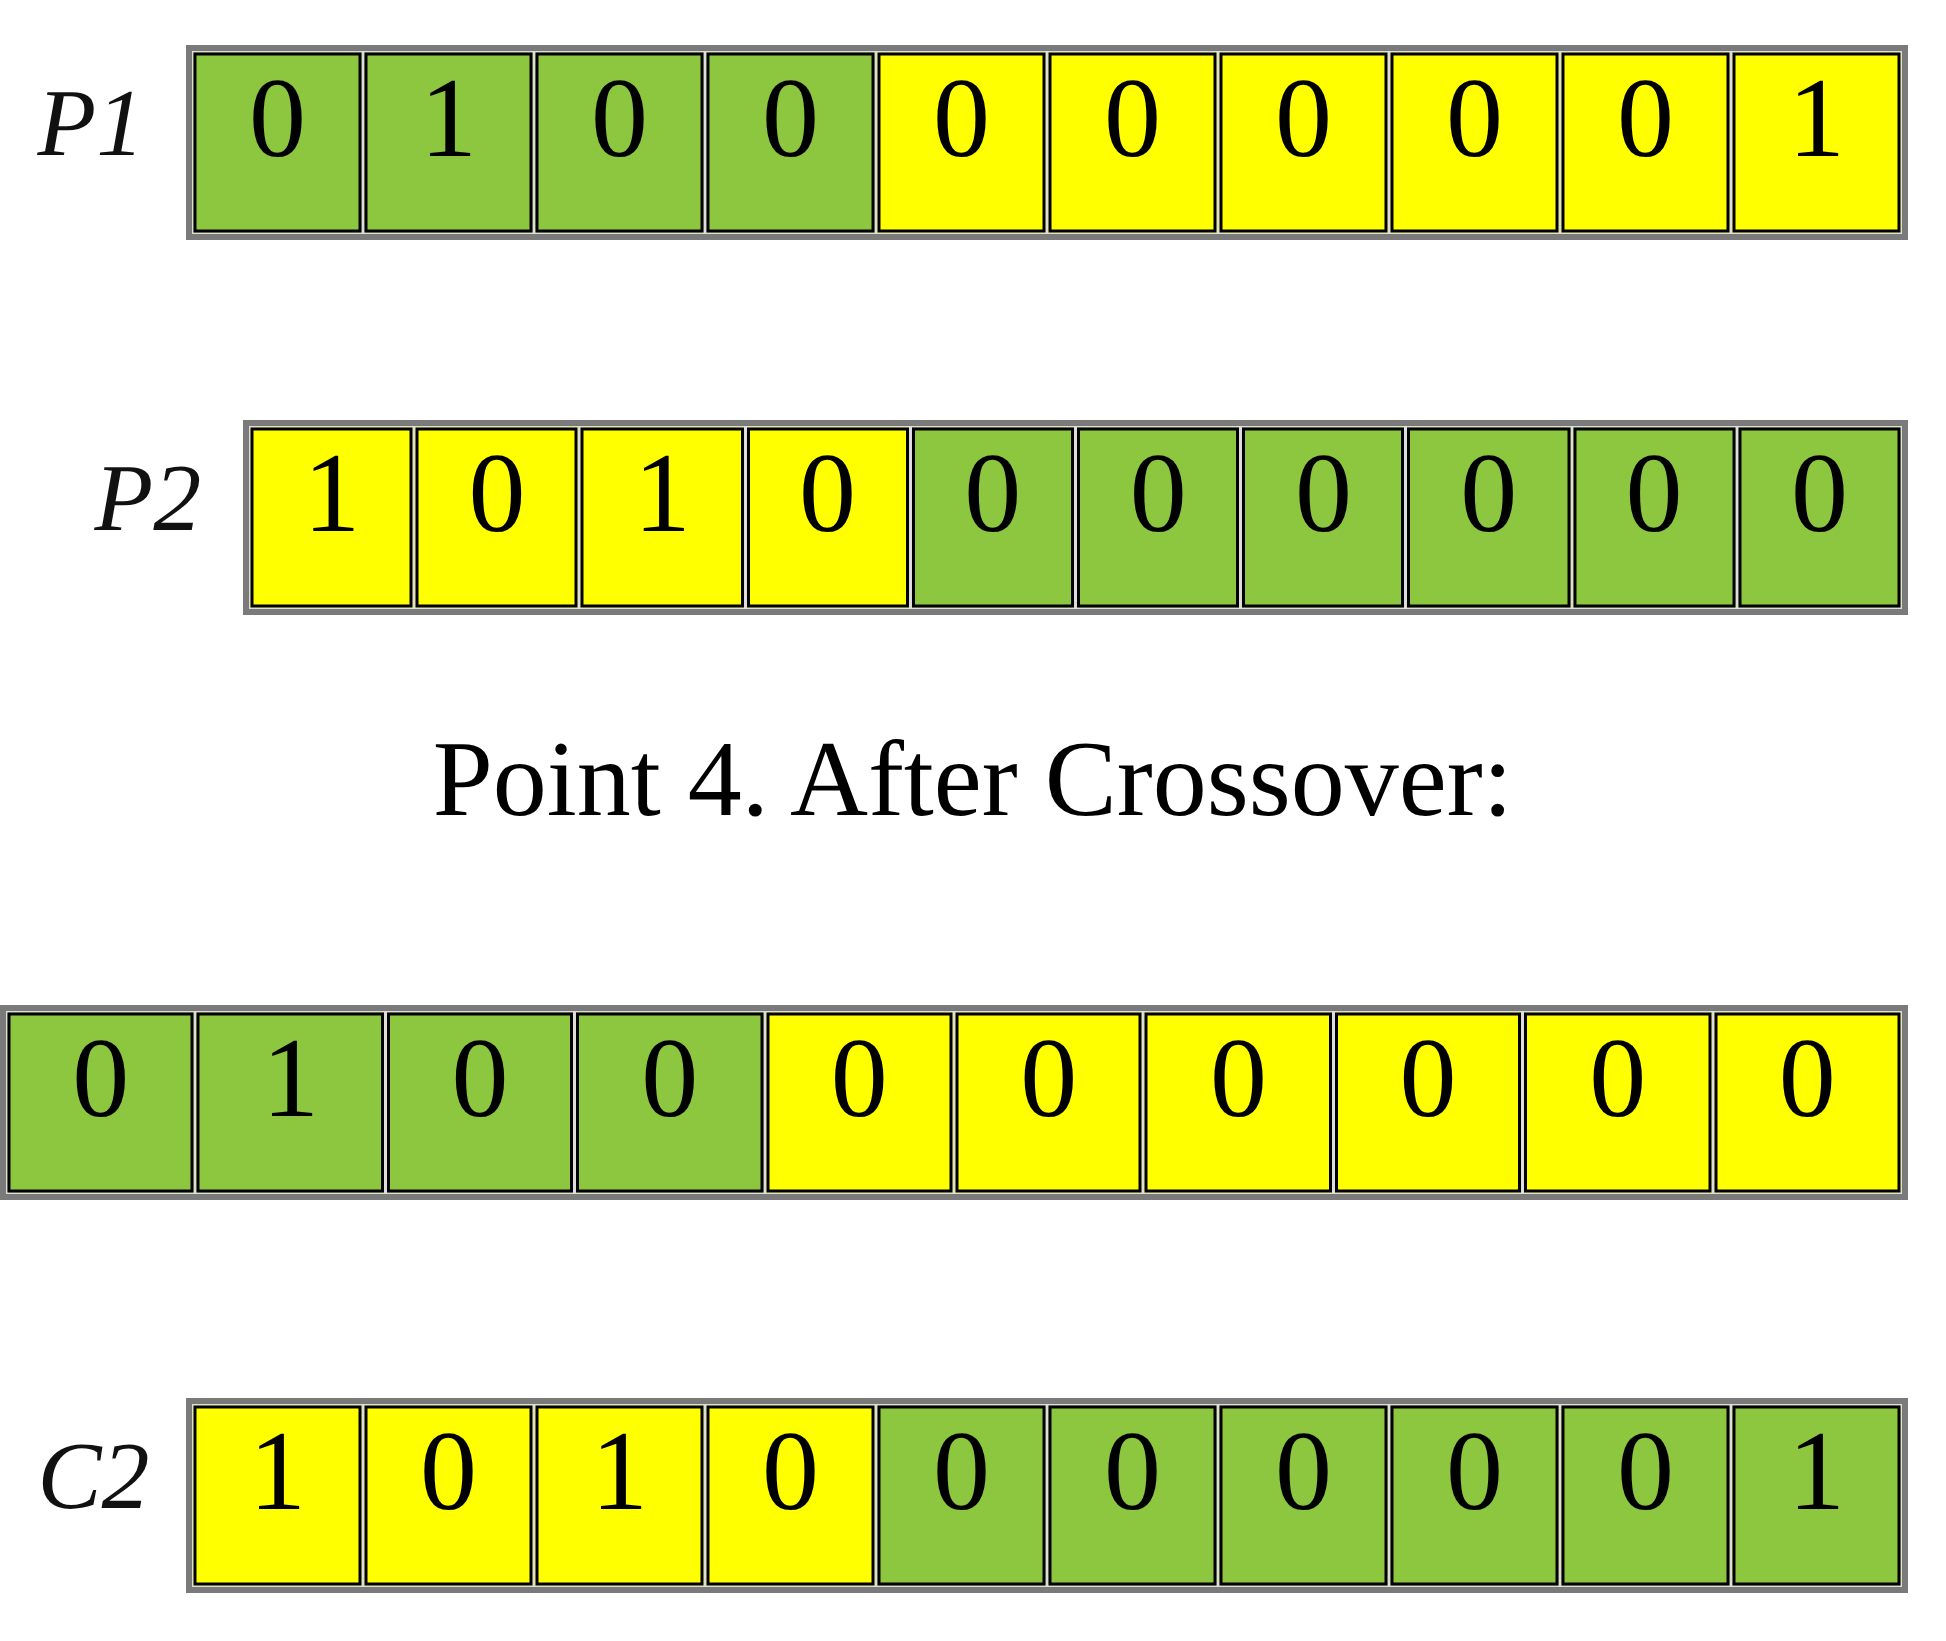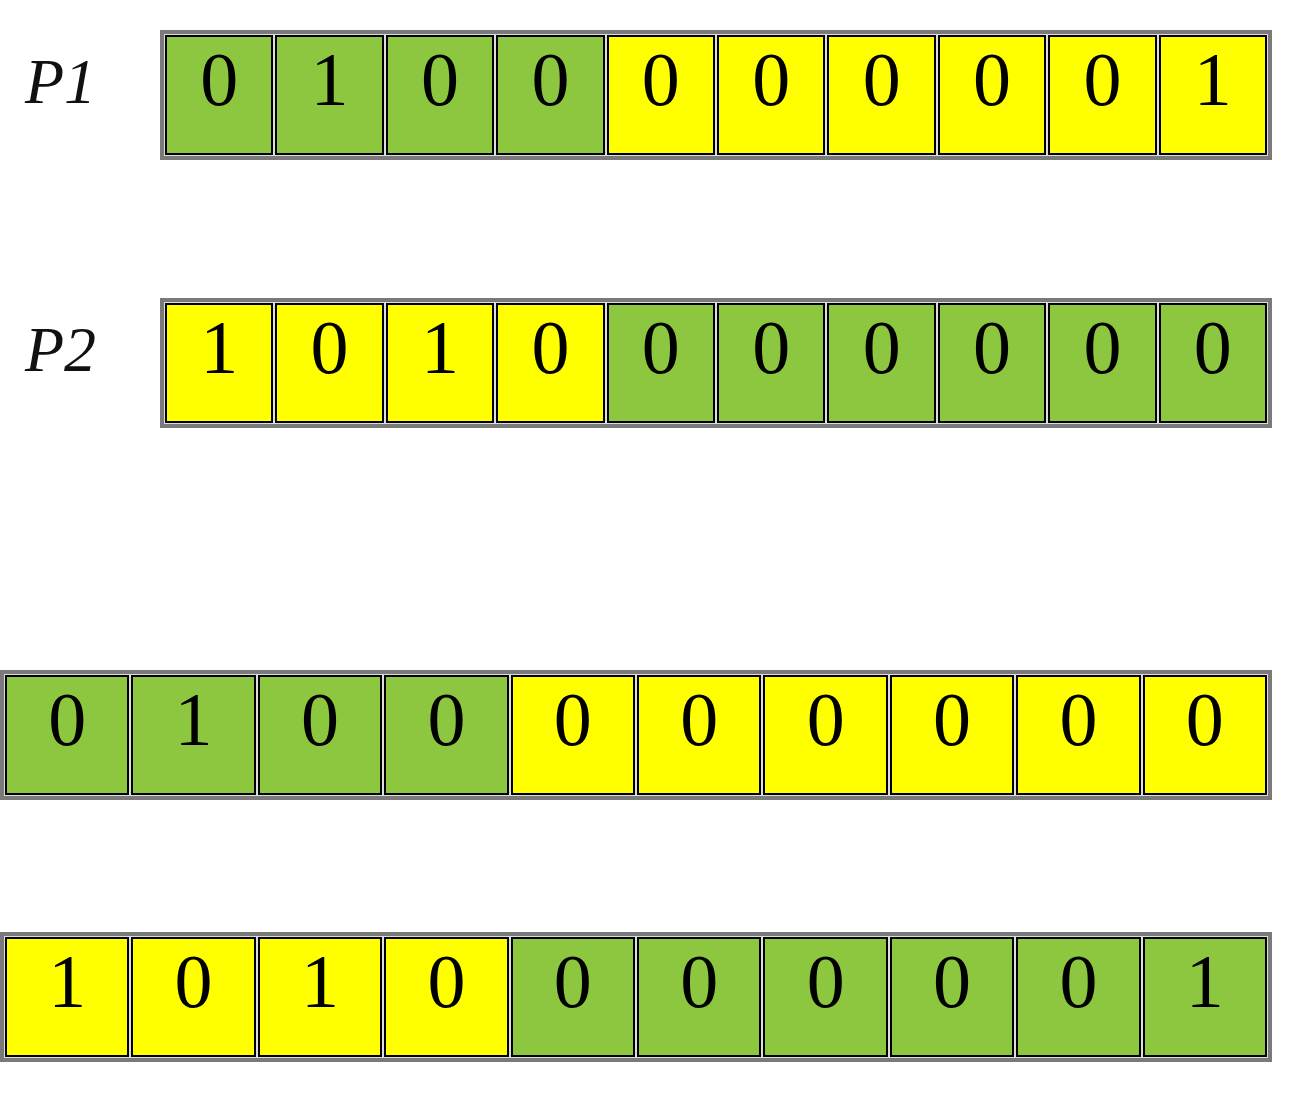--- a/index.html
+++ b/index.html
@@ -12,25 +12,25 @@
     overflow: hidden;
   }
   .chromo-row {
     position: absolute;
     left: 0;
     right: 25px;
     display: flex;
     align-items: flex-start;
   }
   .row-0 { top: 30px; }
-  .row-1 { top: 298px; }
+  .row-1 { top: 280px; padding-left: 38px; }
   .row-2 { top: 670px; }
   .row-3 { top: 932px; }
   .row-label {
-    width: 160px;
+    width: 124px;
     height: 132px;
     box-sizing: border-box;
     display: flex;
     align-items: center;
     justify-content: flex-start;
     padding-left: 25px;
     font-style: italic;
     font-size: 64px;
     color: #111111;
     transform: translateY(-14px);
@@ -98,37 +98,39 @@
         <div class="cell" style="background: rgb(255, 255, 0); border-color: rgb(0, 0, 0); color: rgb(0, 0, 0);">0</div>
         <div class="cell" style="background: rgb(141, 198, 63); border-color: rgb(0, 0, 0); color: rgb(0, 0, 0);">0</div>
         <div class="cell" style="background: rgb(141, 198, 63); border-color: rgb(0, 0, 0); color: rgb(0, 0, 0);">0</div>
         <div class="cell" style="background: rgb(141, 198, 63); border-color: rgb(0, 0, 0); color: rgb(0, 0, 0);">0</div>
         <div class="cell" style="background: rgb(141, 198, 63); border-color: rgb(0, 0, 0); color: rgb(0, 0, 0);">0</div>
         <div class="cell" style="background: rgb(141, 198, 63); border-color: rgb(0, 0, 0); color: rgb(0, 0, 0);">0</div>
         <div class="cell" style="background: rgb(141, 198, 63); border-color: rgb(0, 0, 0); color: rgb(0, 0, 0);">0</div>
       </div>
   </section>
 
+  <h1 class="title">Point 4. After Crossover:</h1>
 
   <section class="chromo-row row-2">
     <div class="strip" style="border-color: rgb(122, 122, 122);">
         <div class="cell" style="background: rgb(141, 198, 63); border-color: rgb(0, 0, 0); color: rgb(0, 0, 0);">0</div>
         <div class="cell" style="background: rgb(141, 198, 63); border-color: rgb(0, 0, 0); color: rgb(0, 0, 0);">1</div>
         <div class="cell" style="background: rgb(141, 198, 63); border-color: rgb(0, 0, 0); color: rgb(0, 0, 0);">0</div>
         <div class="cell" style="background: rgb(141, 198, 63); border-color: rgb(0, 0, 0); color: rgb(0, 0, 0);">0</div>
         <div class="cell" style="background: rgb(255, 255, 0); border-color: rgb(0, 0, 0); color: rgb(0, 0, 0);">0</div>
         <div class="cell" style="background: rgb(255, 255, 0); border-color: rgb(0, 0, 0); color: rgb(0, 0, 0);">0</div>
         <div class="cell" style="background: rgb(255, 255, 0); border-color: rgb(0, 0, 0); color: rgb(0, 0, 0);">0</div>
         <div class="cell" style="background: rgb(255, 255, 0); border-color: rgb(0, 0, 0); color: rgb(0, 0, 0);">0</div>
         <div class="cell" style="background: rgb(255, 255, 0); border-color: rgb(0, 0, 0); color: rgb(0, 0, 0);">0</div>
         <div class="cell" style="background: rgb(255, 255, 0); border-color: rgb(0, 0, 0); color: rgb(0, 0, 0);">0</div>
       </div>
   </section>
 
   <section class="chromo-row row-3">
+    <div class="row-label">C2</div>
     <div class="strip" style="border-color: rgb(122, 122, 122);">
         <div class="cell" style="background: rgb(255, 255, 0); border-color: rgb(0, 0, 0); color: rgb(0, 0, 0);">1</div>
         <div class="cell" style="background: rgb(255, 255, 0); border-color: rgb(0, 0, 0); color: rgb(0, 0, 0);">0</div>
         <div class="cell" style="background: rgb(255, 255, 0); border-color: rgb(0, 0, 0); color: rgb(0, 0, 0);">1</div>
         <div class="cell" style="background: rgb(255, 255, 0); border-color: rgb(0, 0, 0); color: rgb(0, 0, 0);">0</div>
         <div class="cell" style="background: rgb(141, 198, 63); border-color: rgb(0, 0, 0); color: rgb(0, 0, 0);">0</div>
         <div class="cell" style="background: rgb(141, 198, 63); border-color: rgb(0, 0, 0); color: rgb(0, 0, 0);">0</div>
         <div class="cell" style="background: rgb(141, 198, 63); border-color: rgb(0, 0, 0); color: rgb(0, 0, 0);">0</div>
         <div class="cell" style="background: rgb(141, 198, 63); border-color: rgb(0, 0, 0); color: rgb(0, 0, 0);">0</div>
         <div class="cell" style="background: rgb(141, 198, 63); border-color: rgb(0, 0, 0); color: rgb(0, 0, 0);">0</div>

